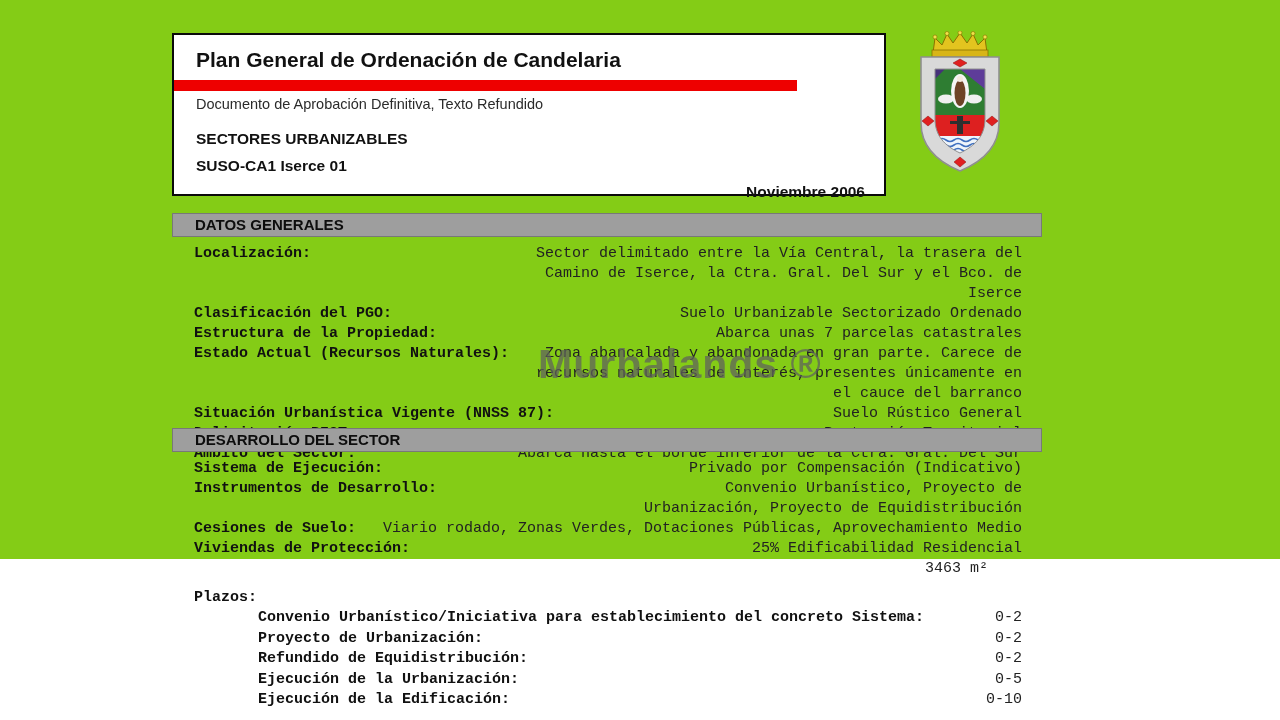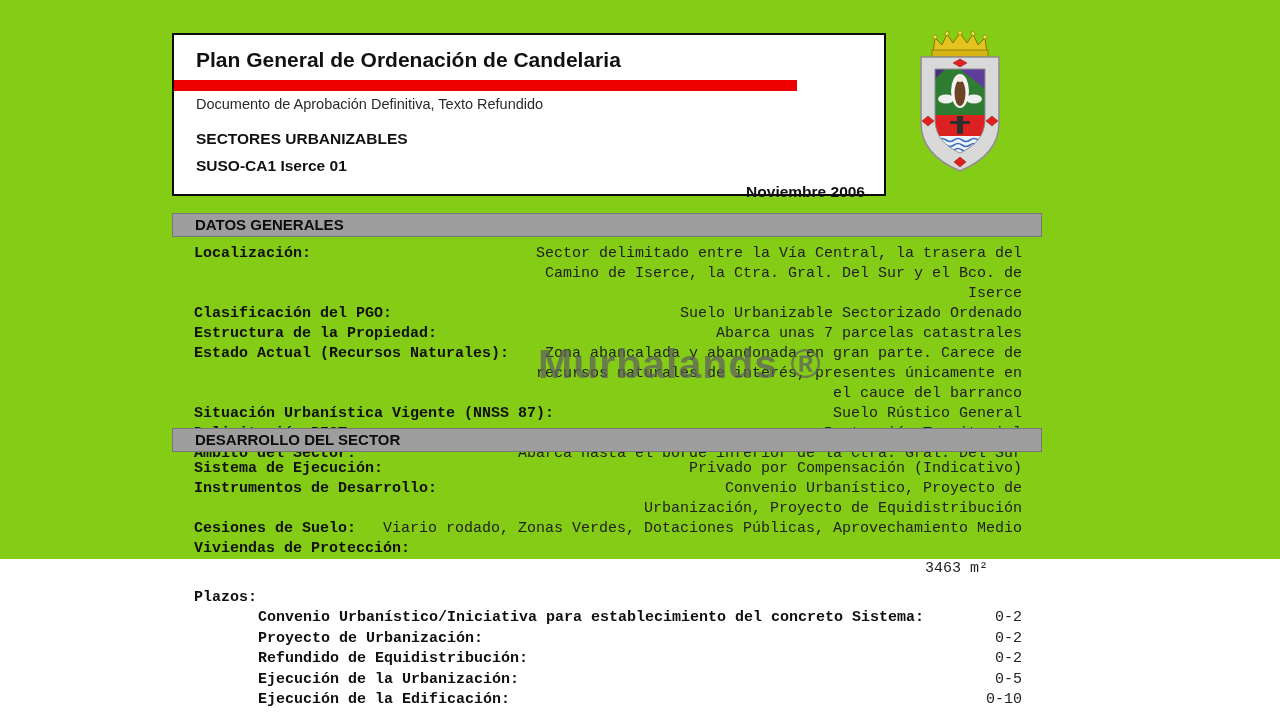--- a/index.html
+++ b/index.html
@@ -152,20 +152,21 @@
       <div class="row">
         <span class="lbl">Instrumentos de Desarrollo:</span>
         <div class="val w380">Convenio Urbanístico, Proyecto de Urbanización, Proyecto de Equidistribución</div>
       </div>
       <div class="row">
         <span class="lbl">Cesiones de Suelo:</span>
         <div class="val">Viario rodado, Zonas Verdes, Dotaciones Públicas, Aprovechamiento Medio</div>
       </div>
       <div class="row">
         <span class="lbl">Viviendas de Protección:</span>
+        <div class="val">25% Edificabilidad Residencial</div>
       </div>
       <div class="area-line">3463 m²</div>
       <div class="plazos-label">Plazos:</div>
       <div class="plazo-row">
         <span class="lbl2">Convenio Urbanístico/Iniciativa para establecimiento del concreto Sistema:</span>
         <div class="val2">0-2</div>
       </div>
       <div class="plazo-row">
         <span class="lbl2">Proyecto de Urbanización:</span>
         <div class="val2">0-2</div>

